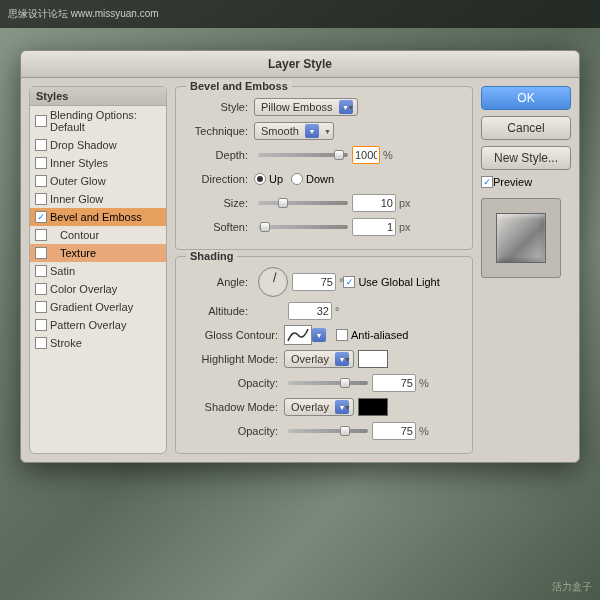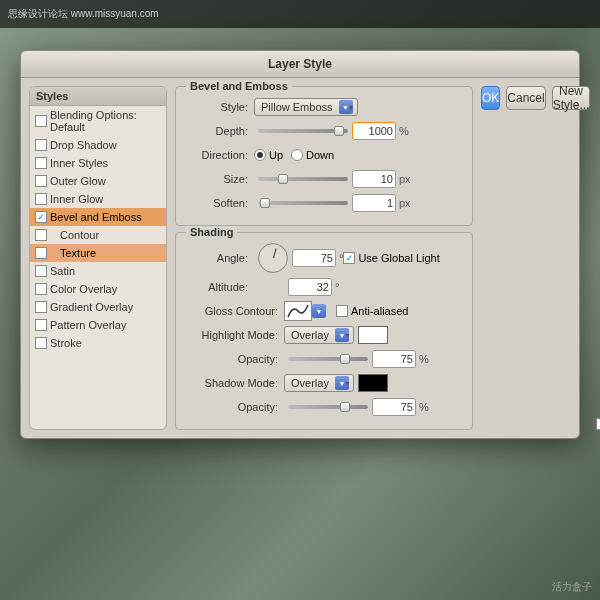--- a/index.html
+++ b/index.html
@@ -227,21 +227,21 @@
       border-radius: 2px;
       align-items: center;
       justify-content: center;
       color: white;
       font-size: 7px;
       margin-left: 2px;
     }
 
     
     .num-input {
-      width: 44px;
+      width: 28px;
       height: 18px;
       border: 1px solid #f80;
       border-radius: 2px;
       padding: 0 2px;
       font-size: 11px;
       text-align: right;
       background: #fff;
       color: #333;
     }
     .num-input-normal {
@@ -385,21 +385,21 @@
     .contour-preview svg {
       width: 22px;
       height: 14px;
     }
 
     
     .right-panel {
       width: 90px;
       flex-shrink: 0;
       display: flex;
-      flex-direction: row;
+      flex-direction: column;
       gap: 6px;
       align-items: stretch;
     }
 
     .btn-dialog {
       height: 24px;
       background: linear-gradient(to bottom, #f0ece4, #d0ccc4);
       border: 1px solid #888;
       border-radius: 4px;
       font-size: 12px;
@@ -526,20 +526,29 @@
           <div class="form-row">
             <span class="form-label">Style:</span>
             <div class="select-wrapper">
               <div class="select-btn">
                 <span>Pillow Emboss</span>
                 <span class="select-arrow">▼</span>
               </div>
             </div>
           </div>
 
+          <div class="form-row">
+            <span class="form-label">Technique:</span>
+            <div class="select-wrapper">
+              <div class="select-btn" style="min-width: 80px;">
+                <span>Smooth</span>
+                <span class="select-arrow">▼</span>
+              </div>
+            </div>
+          </div>
 
           <div class="form-row">
             <span class="form-label">Depth:</span>
             <div class="slider-track">
               <div class="slider-thumb" style="right: 4px;"></div>
             </div>
             <input type="text" class="num-input" value="1000" style="">
             <span class="unit-label">%</span>
           </div>
 

